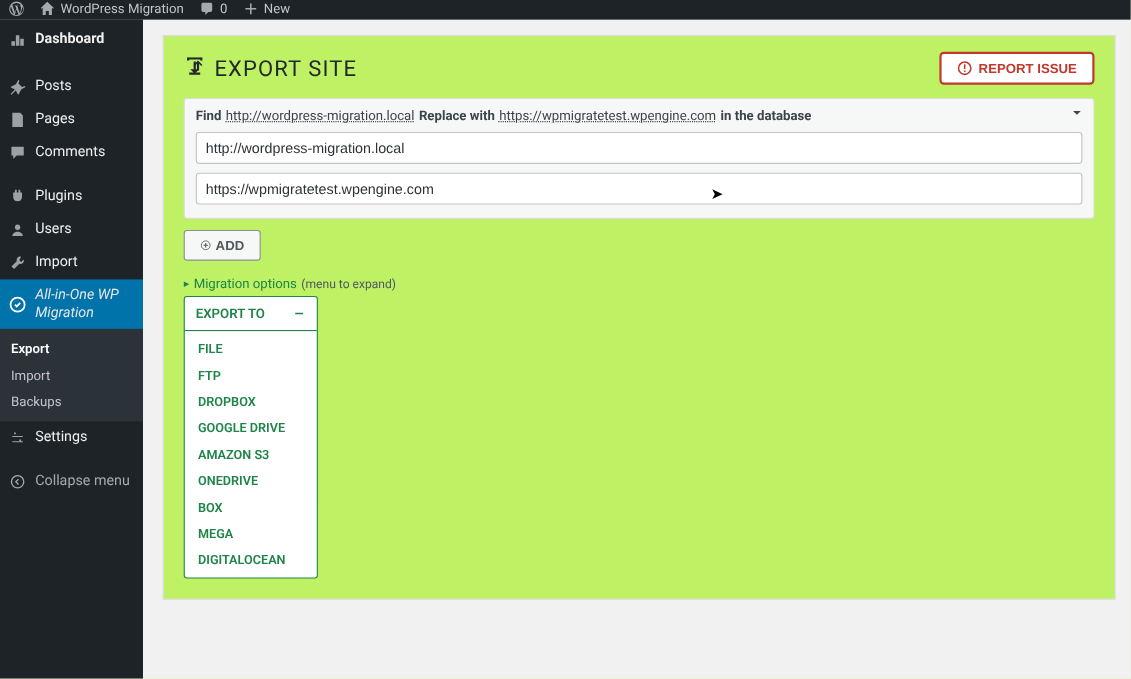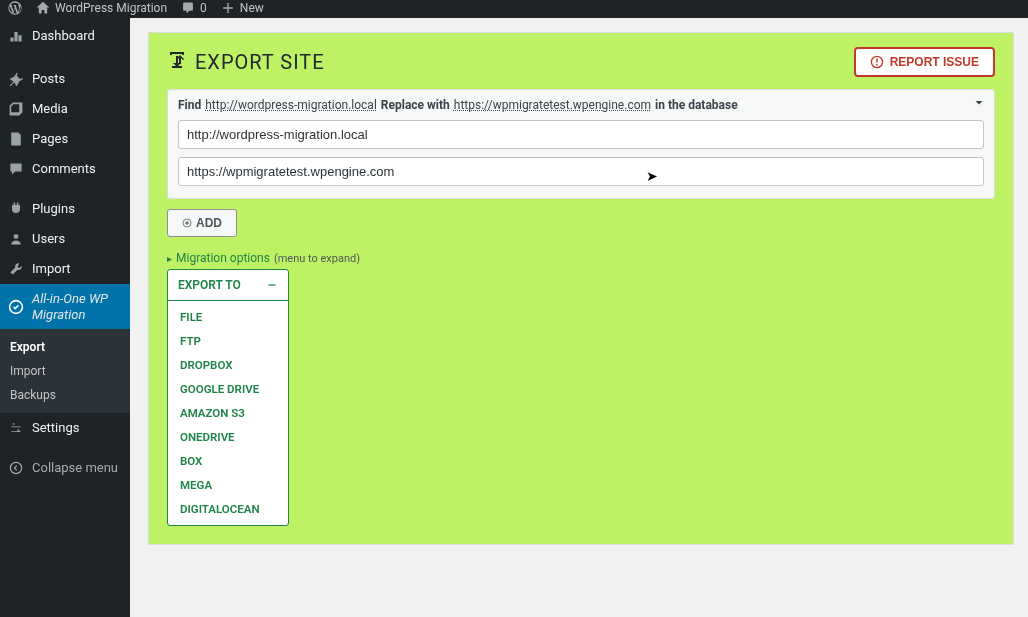--- a/index.html
+++ b/index.html
@@ -259,38 +259,30 @@
 
 <div class="wrap">
 
   <div class="sidebar">
     <div class="menu-item" style="padding-top:10px;padding-bottom:10px;">
       <span class="ic">
           <svg viewBox="0 0 20 20">
             <path d="M3 12h4v5H3zM8 5h4v12H8zM13 9h4v8h-4z"></path>
           </svg>
         </span>
-      <span style="font-weight:400">Dashboard</span>
+      <span style="font-weight:700">Dashboard</span>
     </div>
     <div class="menu-sep"></div>
     <div class="menu-item">
       <span class="ic">
           <svg viewBox="0 0 20 20">
             <path d="M11 2l1 1-1 3 4 4 3-1 1 1-5 3-3 6-1-1-2-4-5 5-1-1 5-5-4-2-1-1 6-3z"></path>
           </svg>
         </span>
       <span>Posts</span>
-    </div>
-    <div class="menu-item">
-      <span class="ic">
-          <svg viewBox="0 0 20 20">
-            <path d="M6 2l-4 4v12h12l4-4V2zm8 12H4V7l3-3h7z"></path>
-          </svg>
-        </span>
-      <span>Media</span>
     </div>
     <div class="menu-item">
       <span class="ic">
           <svg viewBox="0 0 20 20">
             <path d="M4 2h9l3 3v13H4zM6 7h8v1H6zm0 3h8v1H6zm0 3h6v1H6z"></path>
           </svg>
         </span>
       <span>Pages</span>
     </div>
     <div class="menu-item">

